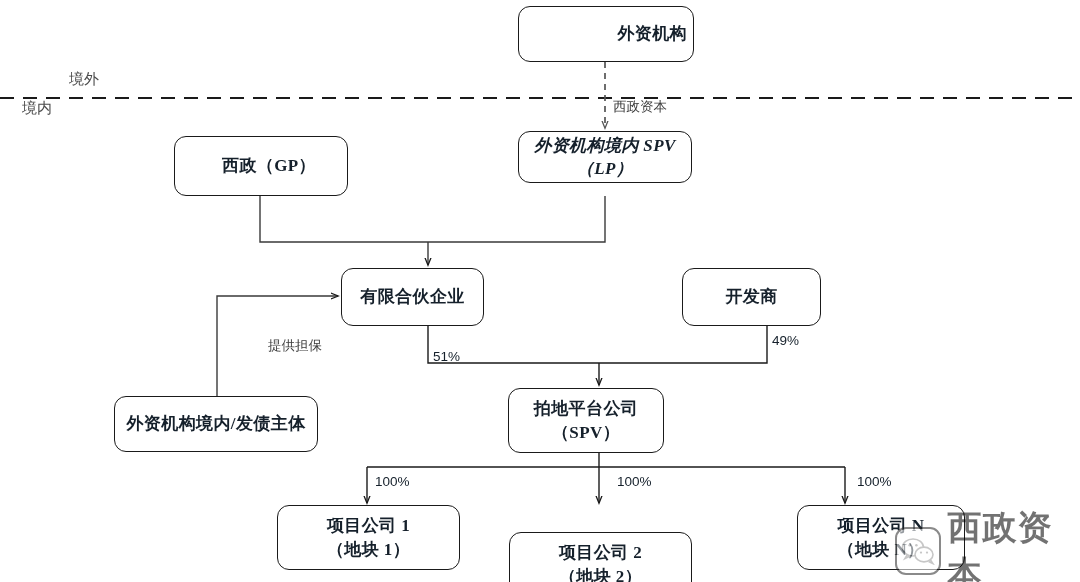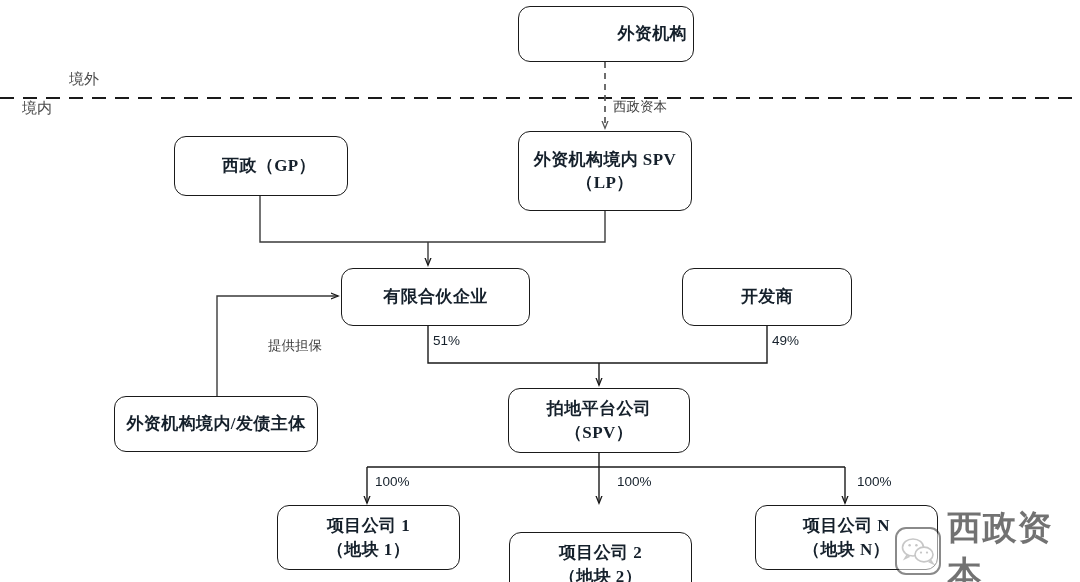--- a/index.html
+++ b/index.html
@@ -126,65 +126,65 @@
   </svg>
 
   <div class="node" style="left:518px; top:6px; width:176px; height:56px;justify-content:flex-end;">
     <span class="inner">外资机构</span>
   </div>
 
   <div class="node" style="left:174px; top:136px; width:174px; height:60px;padding-left:16px;">
     <span class="inner">西政（GP）</span>
   </div>
 
-  <div class="node" style="left:518px; top:131px; width:174px; height:80px;">
+  <div class="node" style="left:518px; top:131px; width:174px; height:52px;font-style:italic;">
     <span class="inner">外资机构境内 SPV
 （LP）</span>
   </div>
 
-  <div class="node" style="left:341px; top:268px; width:189px; height:58px;">
+  <div class="node" style="left:341px; top:268px; width:143px; height:58px;">
     <span class="inner">有限合伙企业</span>
   </div>
 
-  <div class="node" style="left:682px; top:268px; width:170px; height:58px;">
+  <div class="node" style="left:682px; top:268px; width:139px; height:58px;">
     <span class="inner">开发商</span>
   </div>
 
   <div class="node" style="left:114px; top:396px; width:204px; height:56px;">
     <span class="inner">外资机构境内/发债主体</span>
   </div>
 
-  <div class="node" style="left:508px; top:388px; width:182px; height:65px;">
+  <div class="node" style="left:508px; top:388px; width:156px; height:65px;">
     <span class="inner">拍地平台公司
 （SPV）</span>
   </div>
 
   <div class="node" style="left:277px; top:505px; width:183px; height:65px;">
     <span class="inner">项目公司 1
 （地块 1）</span>
   </div>
 
   <div class="node" style="left:509px; top:532px; width:183px; height:65px;">
     <span class="inner">项目公司 2
 （地块 2）</span>
   </div>
 
-  <div class="node" style="left:755px; top:505px; width:183px; height:65px;">
+  <div class="node" style="left:797px; top:505px; width:168px; height:65px;">
     <span class="inner">项目公司 N
 （地块 N）</span>
   </div>
 
   <div class="border-label" style="left:22px; top:70px;margin-left:47px;">境外</div>
   <div class="border-label" style="left:22px; top:99px;">境内</div>
 
   <div class="edge-label" style="left:613px; top:98px;">西政资本</div>
 
   <div class="edge-label" style="left:228px; top:337px;margin-left:40px;">提供担保</div>
 
-  <div class="pct-label" style="left:433px; top:333px;text-align:center;">51%</div>
+  <div class="pct-label" style="left:433px; top:349px;text-align:center;">51%</div>
 
   <div class="pct-label" style="left:772px; top:333px;">49%</div>
 
   <div class="pct-label" style="left:375px; top:474px;">100%</div>
 
   <div class="pct-label" style="left:617px; top:474px;">100%</div>
 
   <div class="pct-label" style="left:857px; top:474px;">100%</div>
 
   <div class="watermark" style="left:895px; top:505px;">

